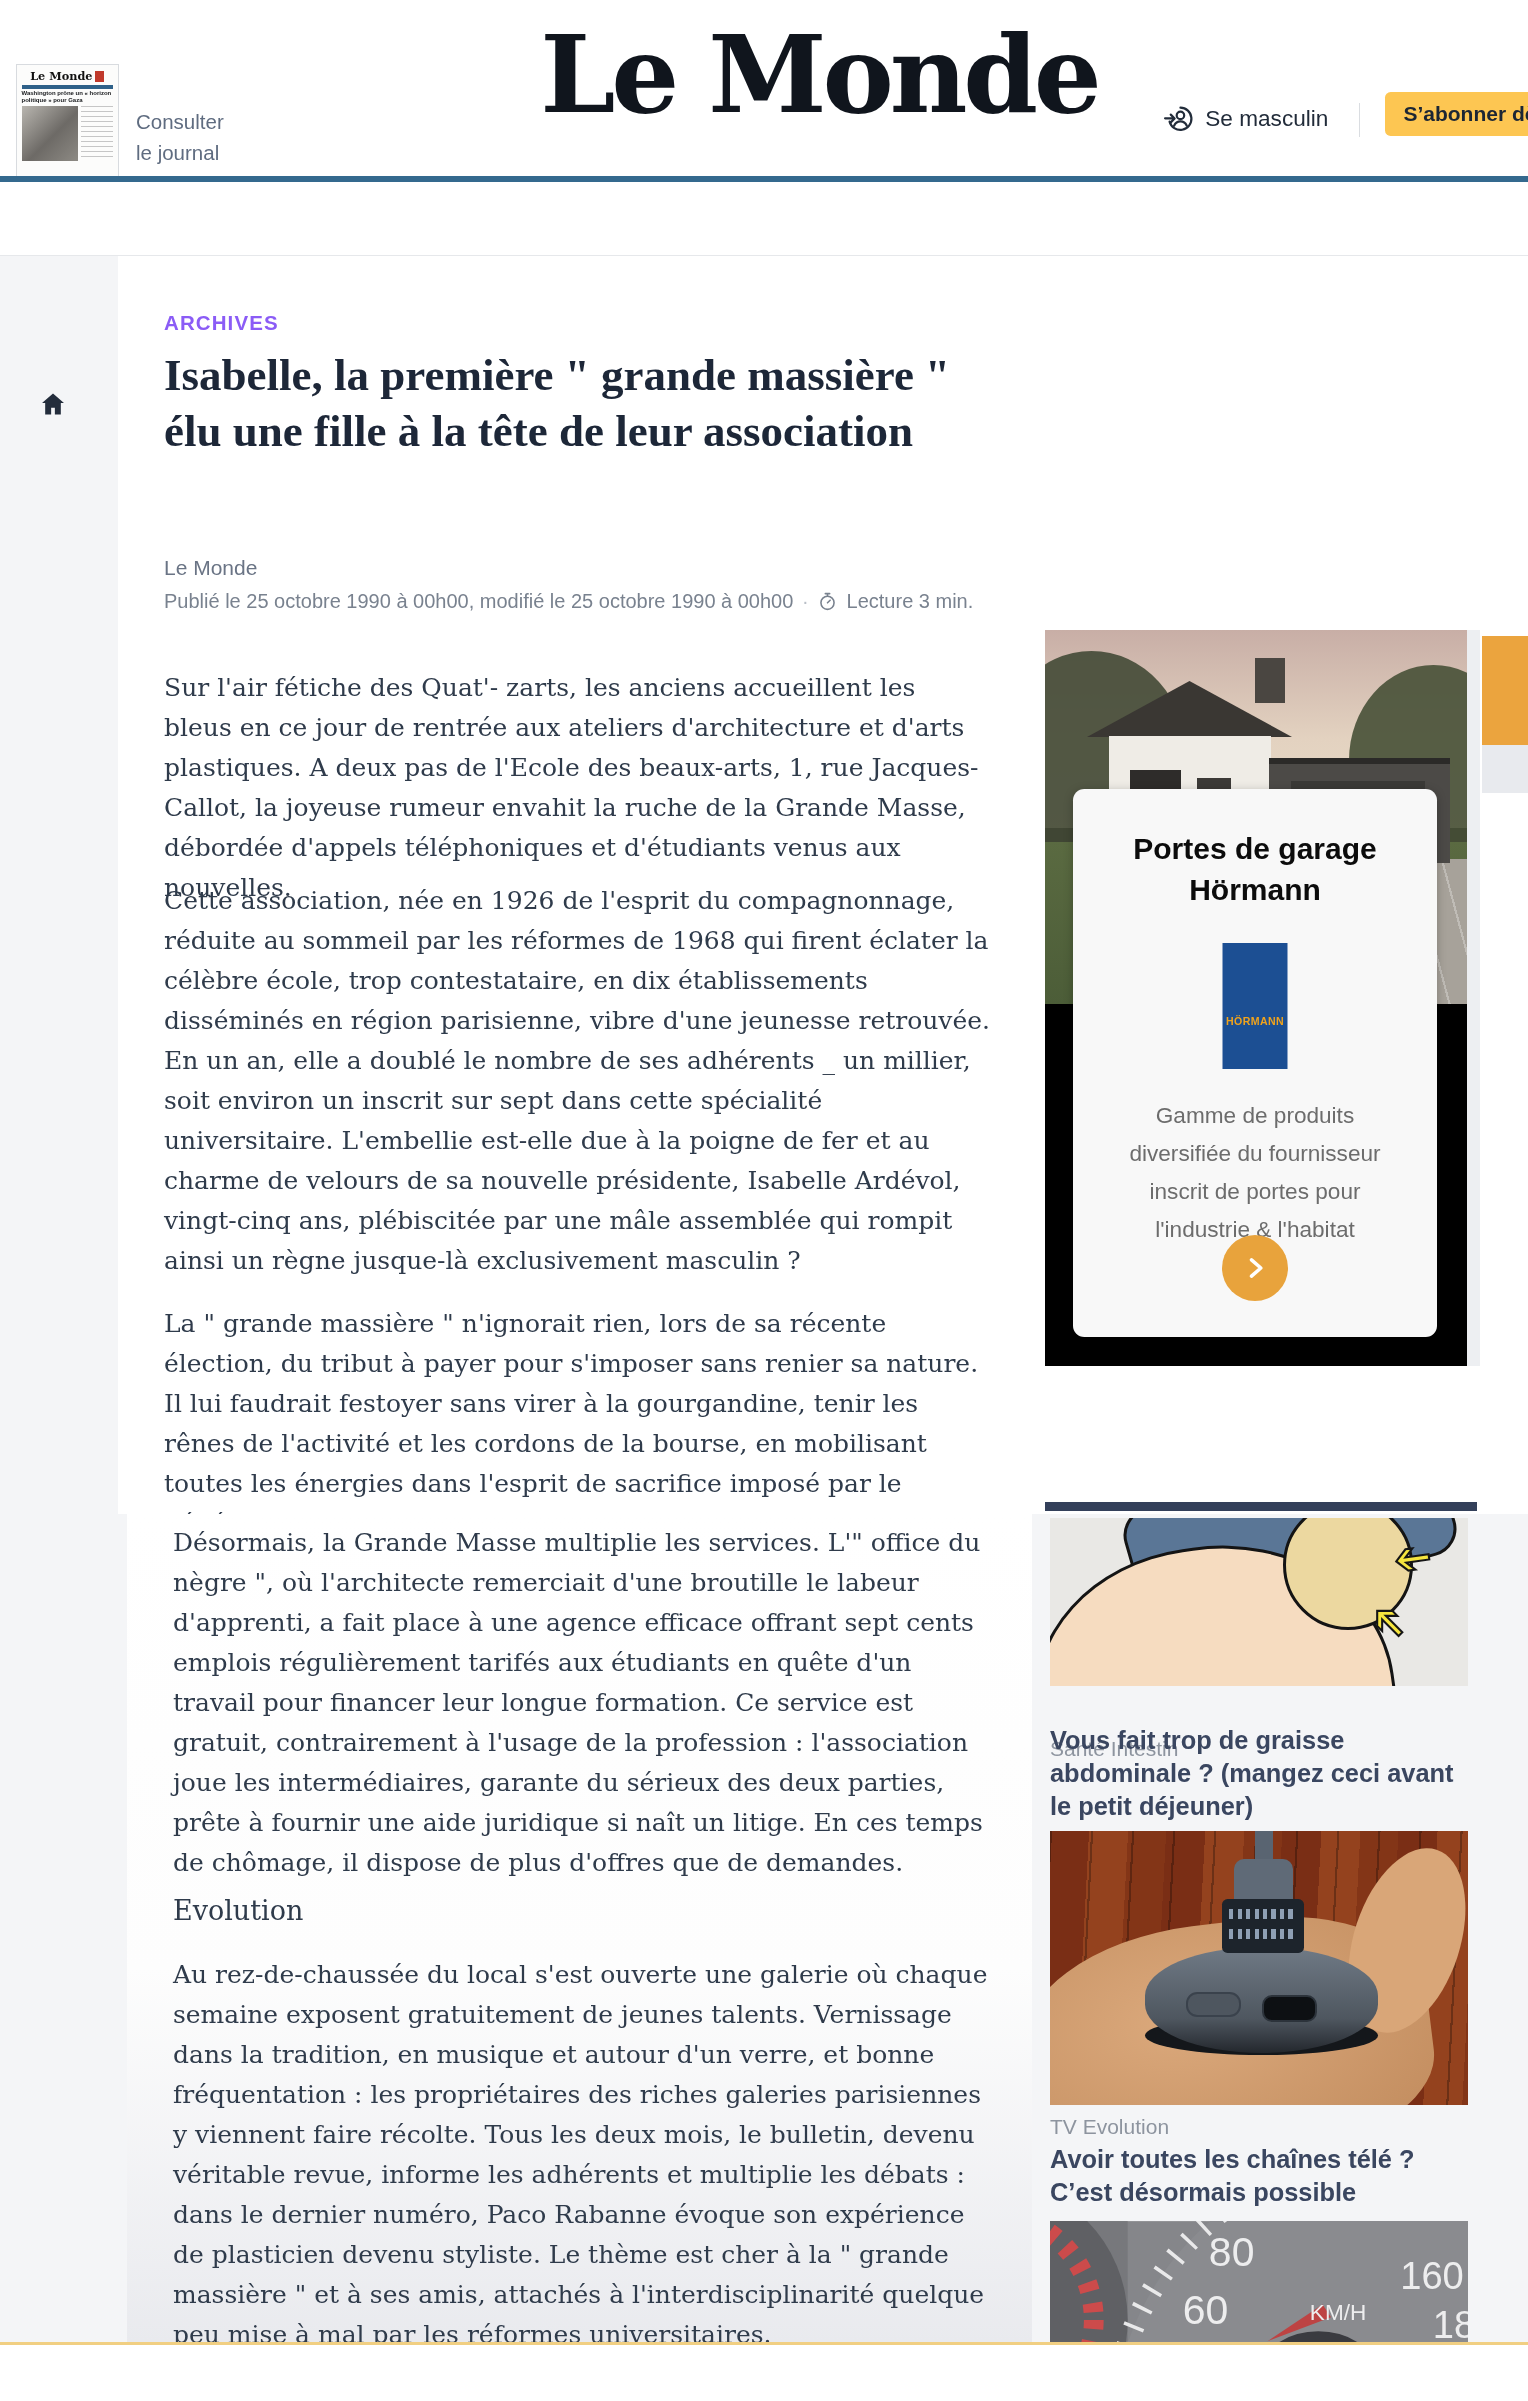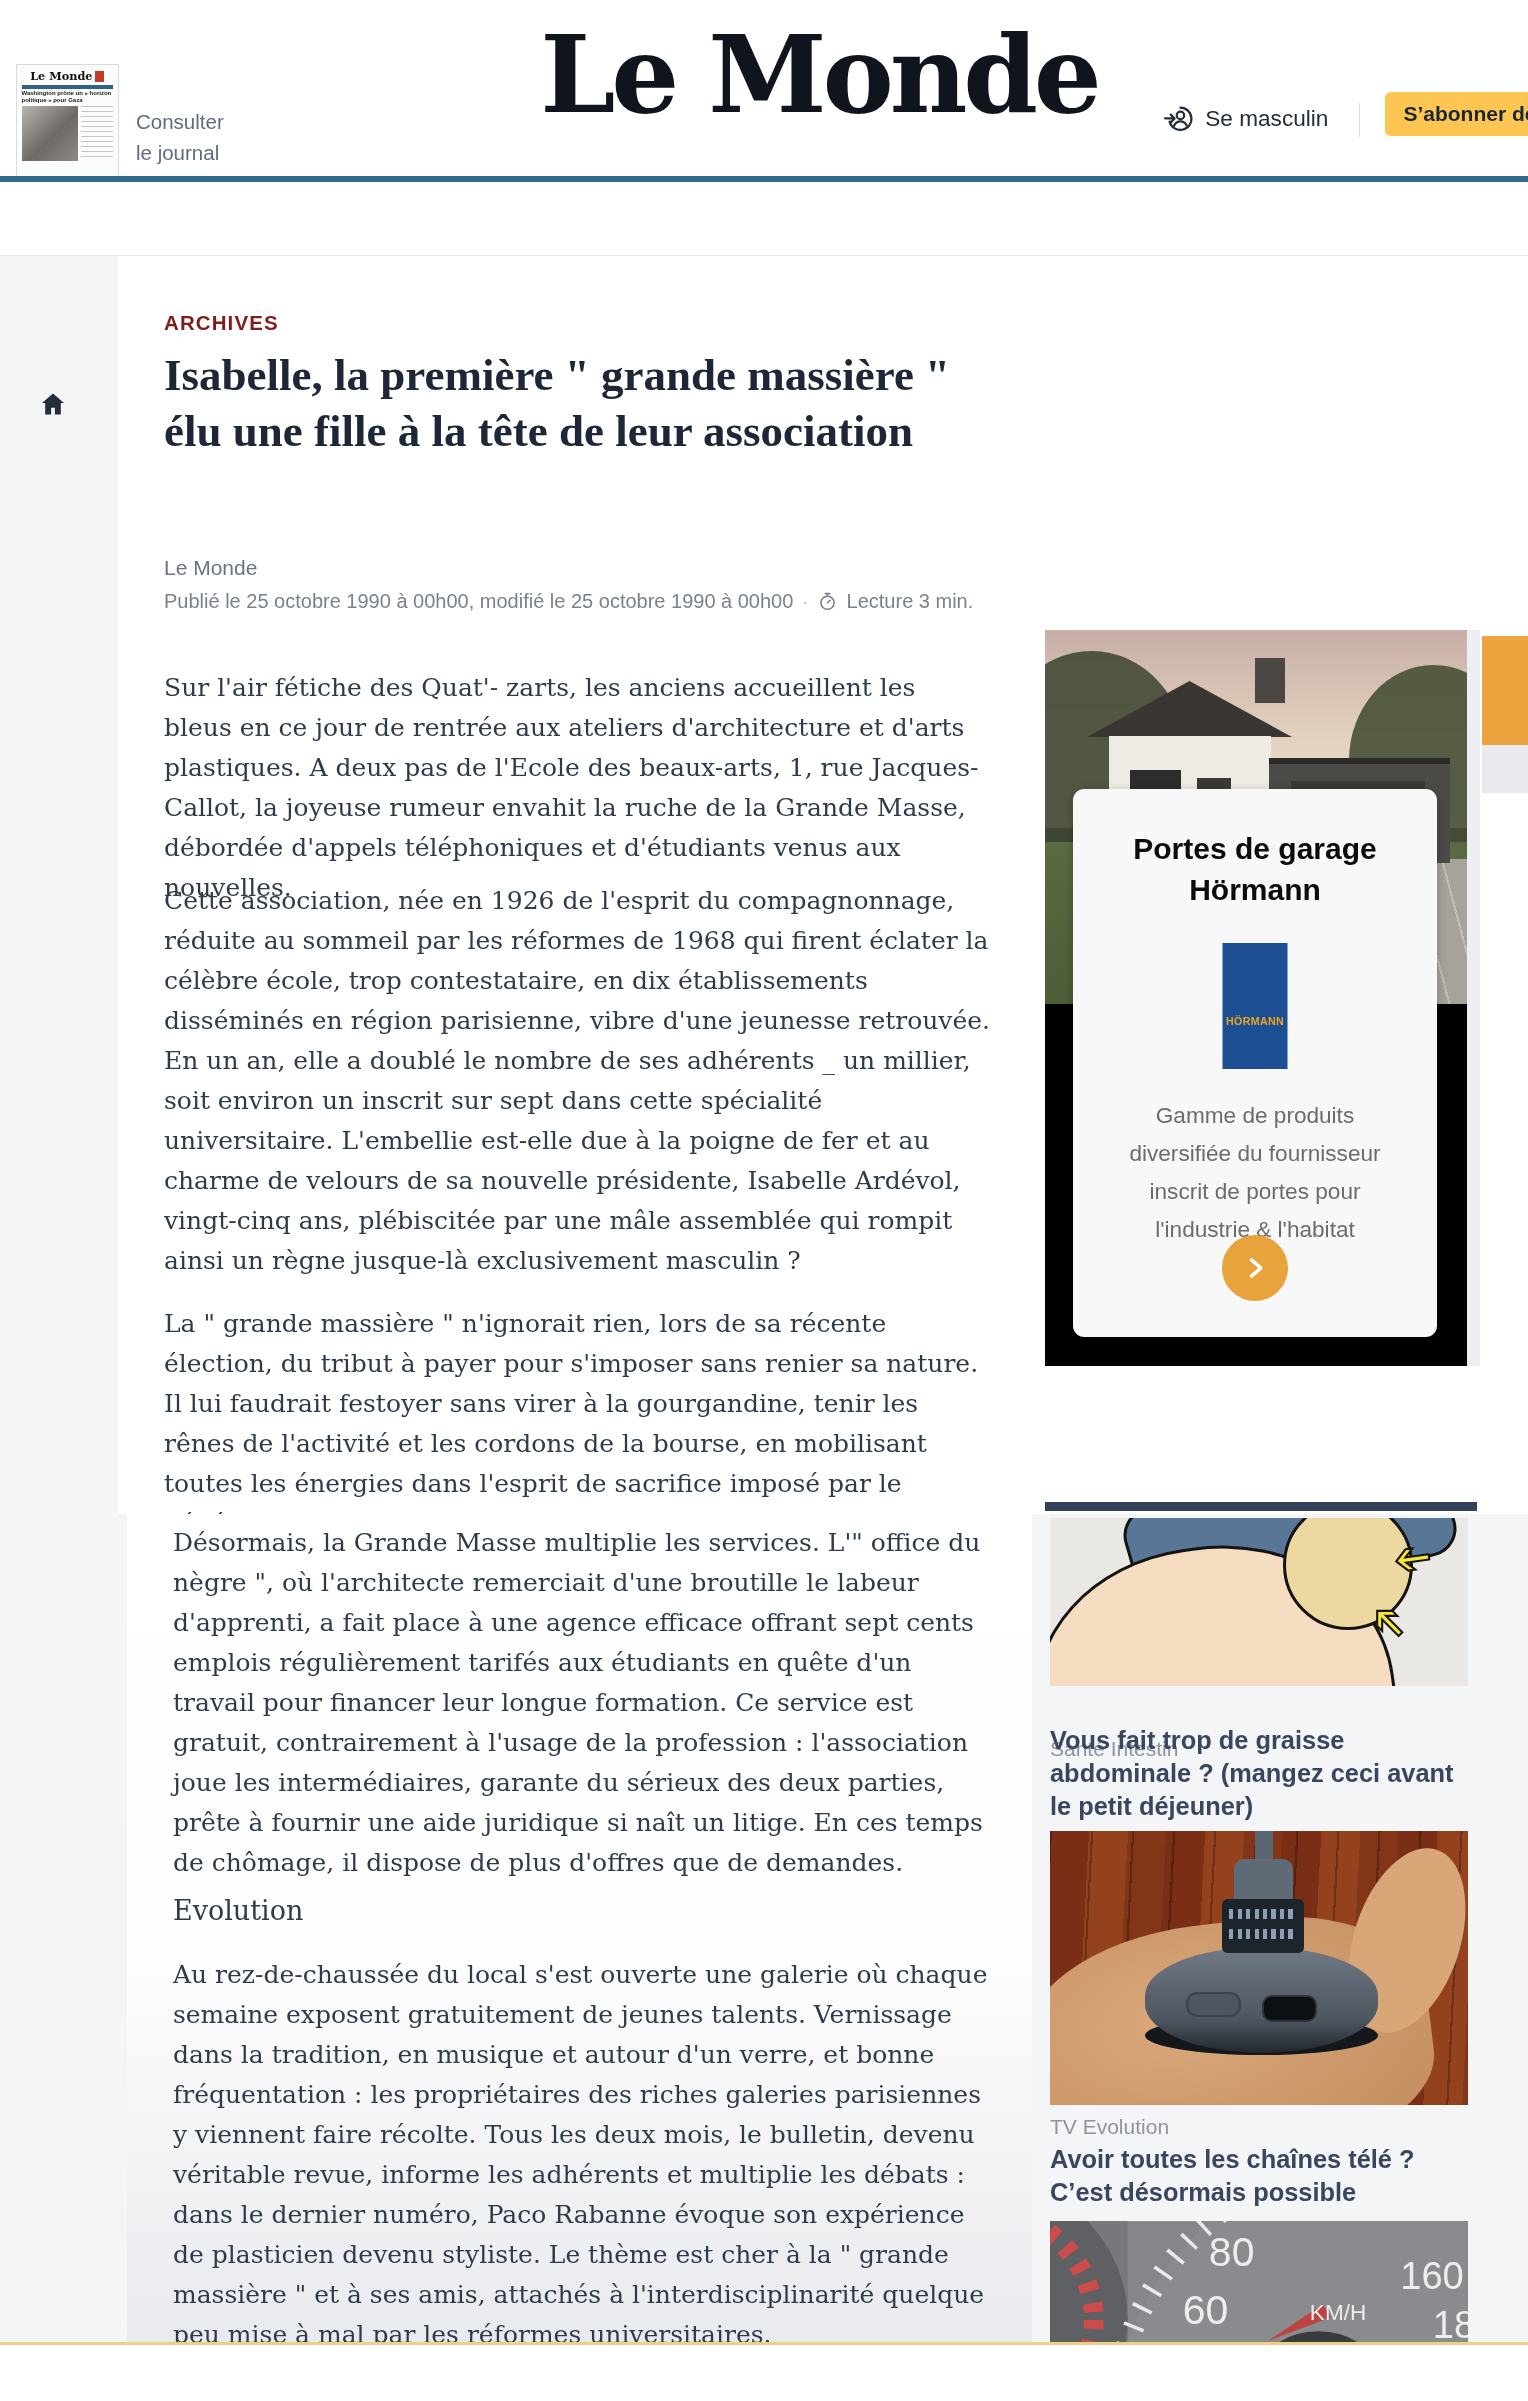--- a/index.html
+++ b/index.html
@@ -33,21 +33,21 @@
 
   
   .nav{left:0;top:182px;width:1529px;height:74px;background:#fff;border-bottom:0.7px solid #e6e8eb;box-sizing:border-box;}
   .nav-item{position:absolute;top:226px;font-size:22px;font-weight:bold;color:#222c3a;letter-spacing:0.4px;cursor:pointer;white-space:nowrap;}
   .chev{display:inline-block;width:9.2px;height:9.2px;border-right:2.1px solid #b7bec8;border-bottom:2.1px solid #b7bec8;
         transform:rotate(45deg);margin-left:10.6px;vertical-align:5.6px;}
   .home-btn{position:absolute;left:39px;top:208px;width:28px;height:28px;cursor:pointer;}
 
   
   .panelA{left:118px;top:256px;width:1411px;height:1258px;background:#ffffff;}
-  .kicker{left:164px;top:311px;font-size:20.5px;font-weight:bold;letter-spacing:1.1px;color:#7f1d1d;text-align:center;}
+  .kicker{left:164px;top:311px;font-size:20.5px;font-weight:bold;letter-spacing:1.1px;color:#8b5cf6;text-align:center;}
   .title{left:164px;top:347px;width:1024px;font-family:"Liberation Serif",serif;font-weight:bold;
          font-size:45px;line-height:56px;color:#1d2738;}
   .author{left:164px;top:556px;font-size:21px;color:#6a7485;}
   .meta{left:164px;top:590px;display:flex;align-items:center;gap:8.5px;font-size:20px;color:#79828f;}
   .metasep{color:#b9bfc7;}
   .body-p{position:absolute;left:164px;width:826px;margin:0;font-family:"DejaVu Serif",serif;
           font-size:25px;line-height:40px;color:#2f3b4b;}
 
   
   .panelB{left:127px;top:1514px;width:905px;height:828px;

